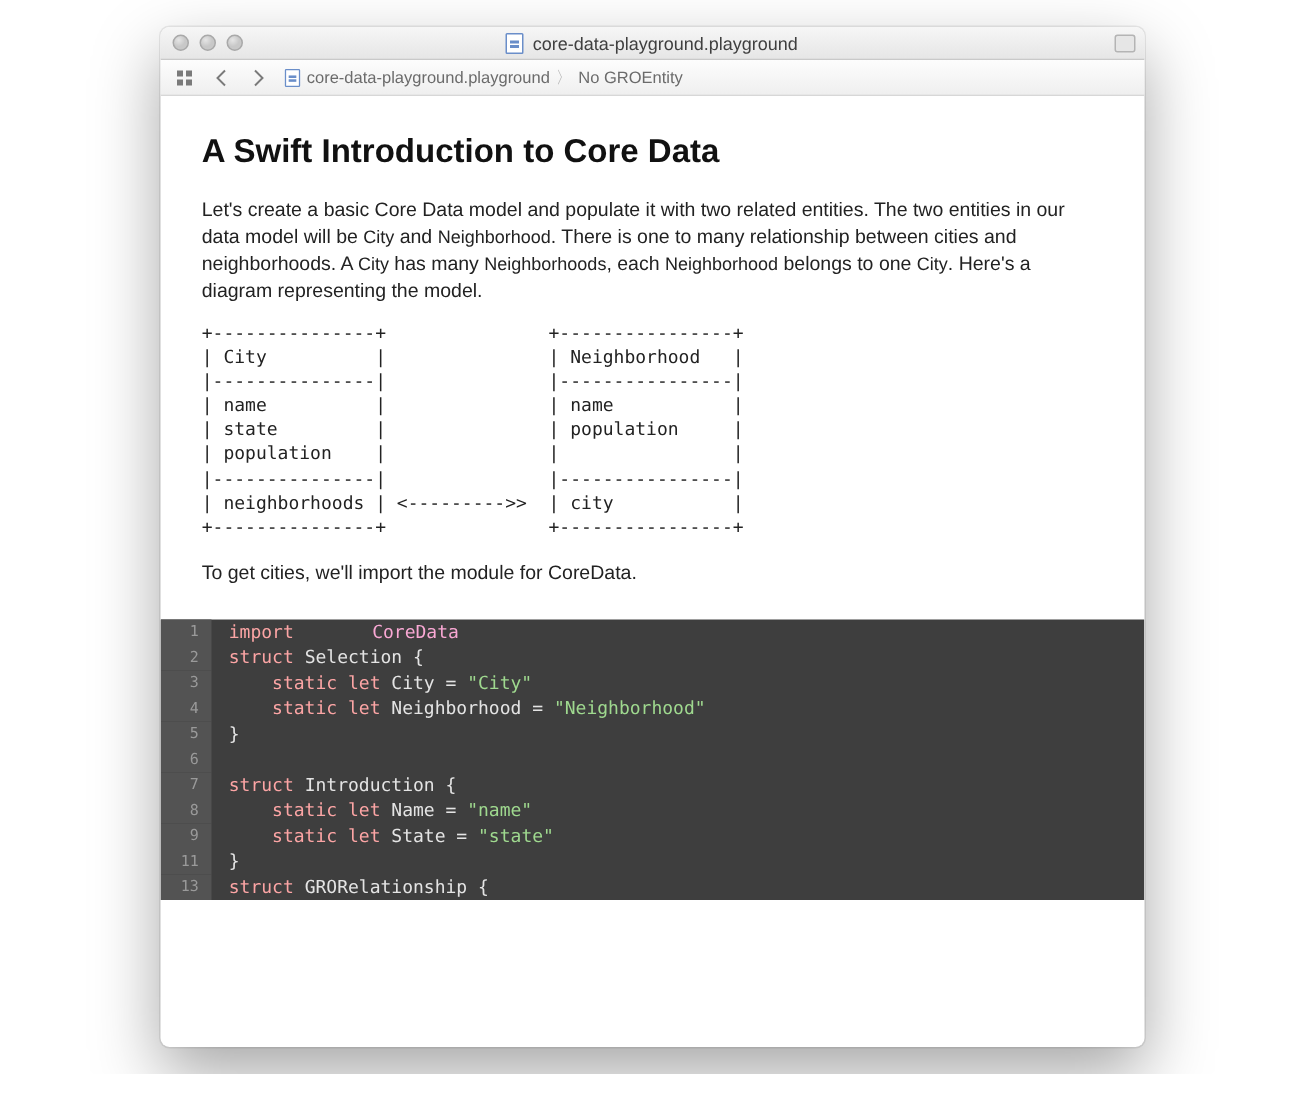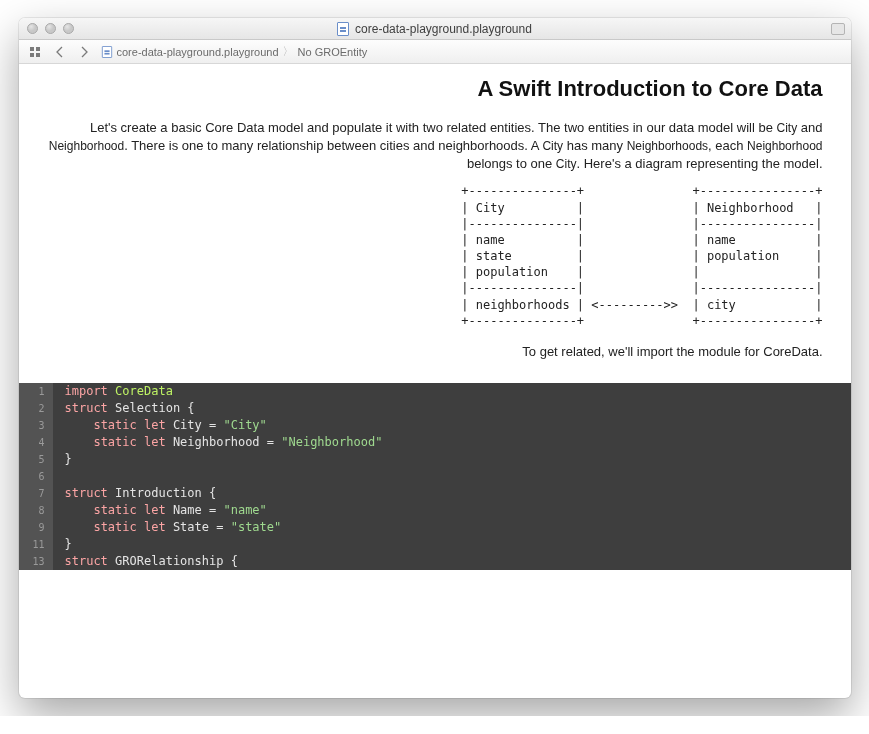--- a/index.html
+++ b/index.html
@@ -5,21 +5,21 @@
 * { margin: 0; padding: 0; box-sizing: border-box; }
 body {
   font-family: -apple-system, "Helvetica Neue", Helvetica, Arial, sans-serif;
   background: #fff;
   display: flex;
   align-items: flex-start;
   justify-content: center;
   padding: 18px;
 }
 .window {
-  width: 832px;
+  width: 656px;
   height: 680px;
   background: #fff;
   border-radius: 6px;
   box-shadow: 0 18px 45px rgba(0,0,0,0.35), 0 0 0 1px rgba(0,0,0,0.08);
   overflow: hidden;
   display: flex;
   flex-direction: column;
 }
 .titlebar {
   height: 22px;
@@ -85,21 +85,21 @@
 .breadcrumb { display: flex; align-items: center; gap: 4px; margin-left: 4px; }
 .breadcrumb .sep { color: #b4b4b4; }
 .breadcrumb .doc-icon { transform: scale(0.85); }
 .content {
   flex: 1;
   overflow: auto;
   font-size: 13px;
   line-height: 1.4;
   color: #222;
 }
-.prose { padding: 4px 28px 14px 28px; text-align: right; }
+.prose { padding: 16px 28px 14px 28px; }
 .prose h1 {
   font-size: 22px;
   font-weight: 700;
   margin: 6px 0 14px 0;
   color: #111;
 }
 .prose p { margin: 8px 0; }
 code.inline {
   font-family: Liberation Sans, sans-serif;
   font-size: 12px;
@@ -132,21 +132,21 @@
   flex-shrink: 0;
   font-size: 10px;
   line-height: 17px;
 }
 .code {
   padding-left: 12px;
   white-space: pre;
   line-height: 17px;
 }
 .kw { color: #fca5a5; }
-.typ { color: #bef264; }
+.typ { color: #f9a8d4; margin-left: 45px; }
 .str { color: #9fd98f; }
 </style>
 </head>
 <body>
 
 <div class="window">
 
   <div class="titlebar">
     <div class="traffic">
       <div class="tl"></div>
@@ -196,21 +196,21 @@
       </p>
       <pre class="ascii">+---------------+               +----------------+
 | City          |               | Neighborhood   |
 |---------------|               |----------------|
 | name          |               | name           |
 | state         |               | population     |
 | population    |               |                |
 |---------------|               |----------------|
 | neighborhoods | &lt;---------&gt;&gt;  | city           |
 +---------------+               +----------------+</pre>
-      <p>To get related, we'll import the module for CoreData.</p>
+      <p>To get cities, we'll import the module for CoreData.</p>
     </div>
 
     <div class="codeblock" id="cb1">
         <div class="line">
           <div class="gutter">1</div>
           <div class="code"><span class="kw">import</span><span> </span><span class="typ">CoreData</span></div>
         </div>
       </div>
 
 

